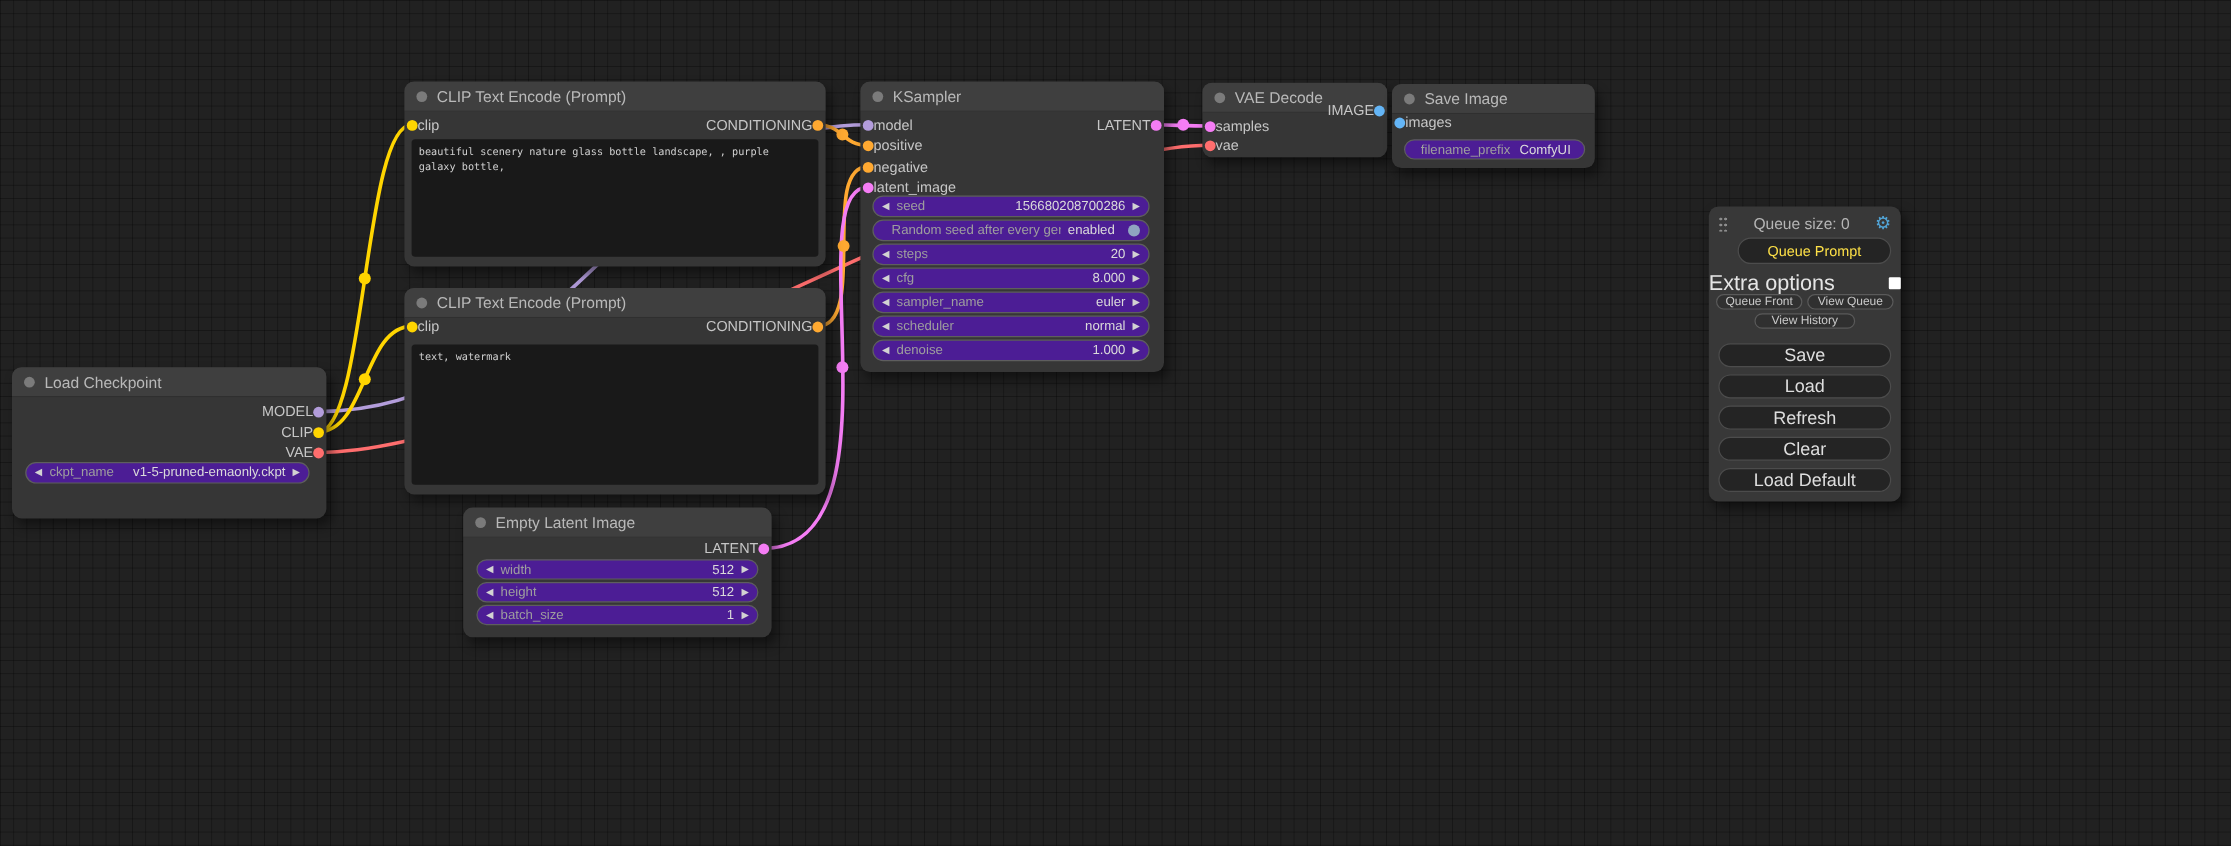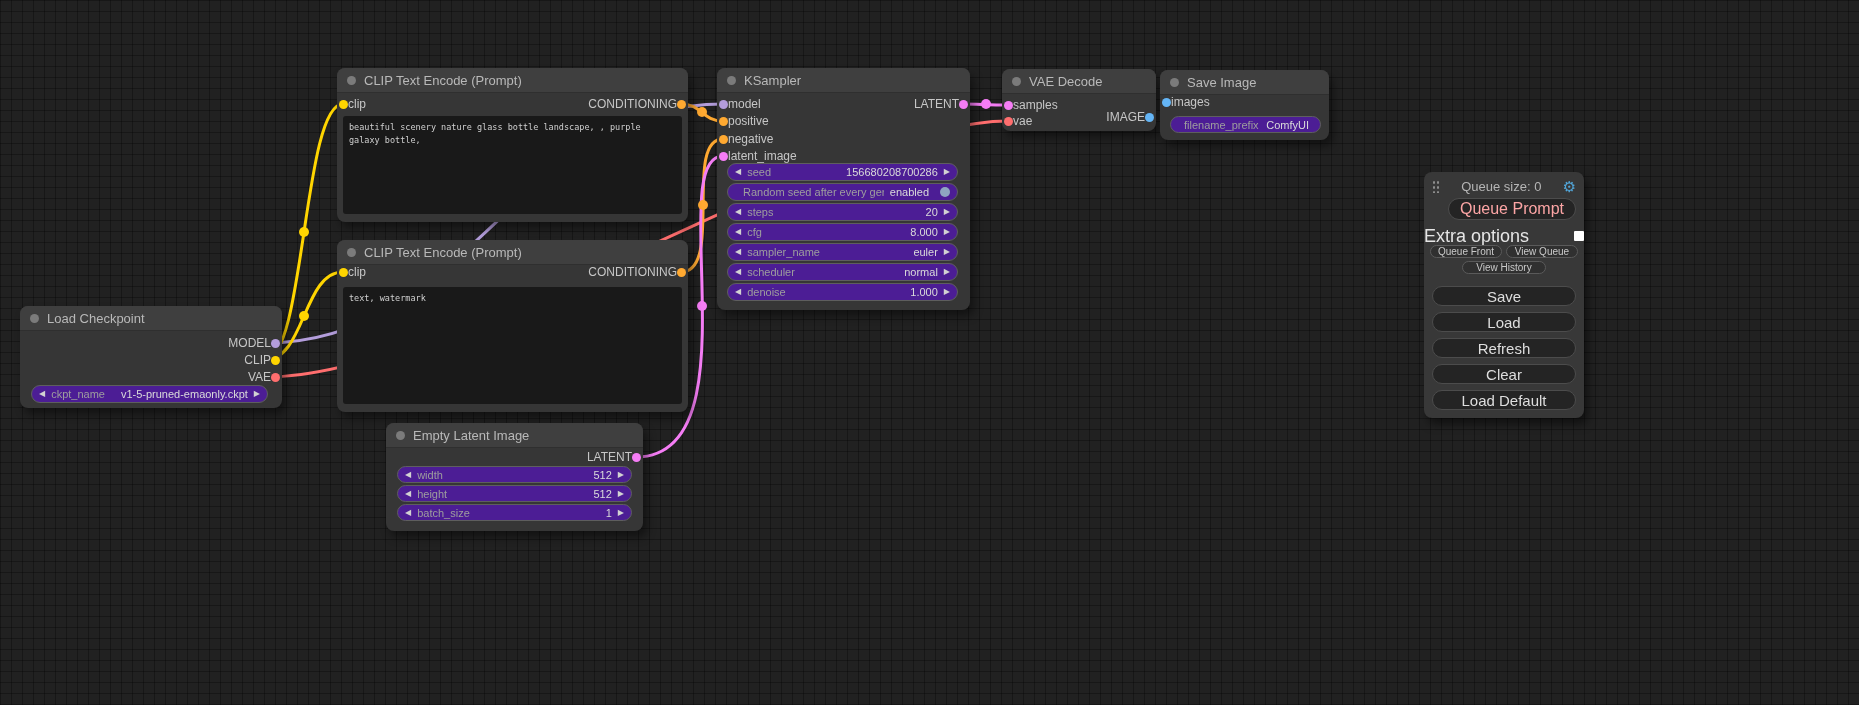--- a/index.html
+++ b/index.html
@@ -37,21 +37,21 @@
   .qhead{position:absolute;left:8px;right:8px;top:5px;height:18px;
     display:flex;align-items:center;}
   .qsize{flex:1;text-align:center;color:#b5b5b5;font-size:13px;}
   .drag{width:8px;height:13px;flex:0 0 auto;
     background-image:radial-gradient(circle,#8d8d8d 1px,transparent 1.4px);
     background-size:4px 5px;}
   .gear{flex:0 0 auto;color:#51a4d6;font-size:15px;line-height:1;cursor:pointer;}
   .qbtn{position:absolute;background:#242424;border:1px solid #4c4c4c;color:#dedede;
     display:flex;align-items:center;justify-content:center;box-sizing:border-box;}
   .qbig{left:8px;right:8px;height:20px;border-radius:10px;font-size:15px;}
-  .qprompt{left:24px;right:8px;height:22px;border-radius:11px;font-size:16px;color:#fca5a5;}
+  .qprompt{left:24px;right:8px;height:22px;border-radius:11px;font-size:12px;color:#fde047;}
   .qsmall{height:13px;border-radius:7px;font-size:10px;color:#c9c9c9;background:#303030;border-color:#5a5a5a;}
   .extra{position:absolute;left:0;right:0;display:flex;align-items:center;justify-content:space-between;gap:6px;
     color:#e5e5e5;font-size:18px;}
   .chk{width:10px;height:10px;background:#ffffff;border-radius:1px;}
 </style>
 </head>
 <body>
 
 <div id="canvas">
 
@@ -77,21 +77,21 @@
 
     <circle cx="304" cy="232" r="5" fill="#ffd500"></circle>
     <circle cx="304" cy="316" r="5" fill="#ffd500"></circle>
     <circle cx="702" cy="112" r="5" fill="#ffa931"></circle>
     <circle cx="703" cy="205" r="5" fill="#ffa931"></circle>
     <circle cx="702" cy="306" r="5" fill="#f57df5"></circle>
     <circle cx="986" cy="104" r="5" fill="#f57df5"></circle>
     <circle cx="1187" cy="103" r="5" fill="#64b5f6"></circle>
   </svg>
 
-  <div class="node" style="left:10px;top:306px;width:262px;height:102px;margin-left:10px;">
+  <div class="node" style="left:10px;top:306px;width:262px;height:126px;">
     <div class="nheader">
       <span class="ndot"></span>
       <span class="ntitle">Load Checkpoint</span>
     </div>
     <div class="slot out" style="top:29px">
       <span class="sdot" style="background: rgb(179, 157, 219);"></span>
       <span>MODEL</span>
     </div>
     <div class="slot out" style="top:46px">
       <span class="sdot" style="background: rgb(255, 213, 0);"></span>
@@ -245,21 +245,21 @@
       <span class="ntitle">VAE Decode</span>
     </div>
     <div class="slot in" style="top:28px">
       <span class="sdot" style="background: rgb(245, 125, 245);"></span>
       <span>samples</span>
     </div>
     <div class="slot in" style="top:44px">
       <span class="sdot" style="background: rgb(255, 110, 110);"></span>
       <span>vae</span>
     </div>
-    <div class="slot out" style="top:40px">
+    <div class="slot out" style="top:15px">
       <span class="sdot" style="background: rgb(100, 181, 246);"></span>
       <span>IMAGE</span>
     </div>
   </div>
 
   <div class="node" style="left:1160px;top:70px;width:169px;height:70px;">
     <div class="nheader">
       <span class="ndot"></span>
       <span class="ntitle">Save Image</span>
     </div>

